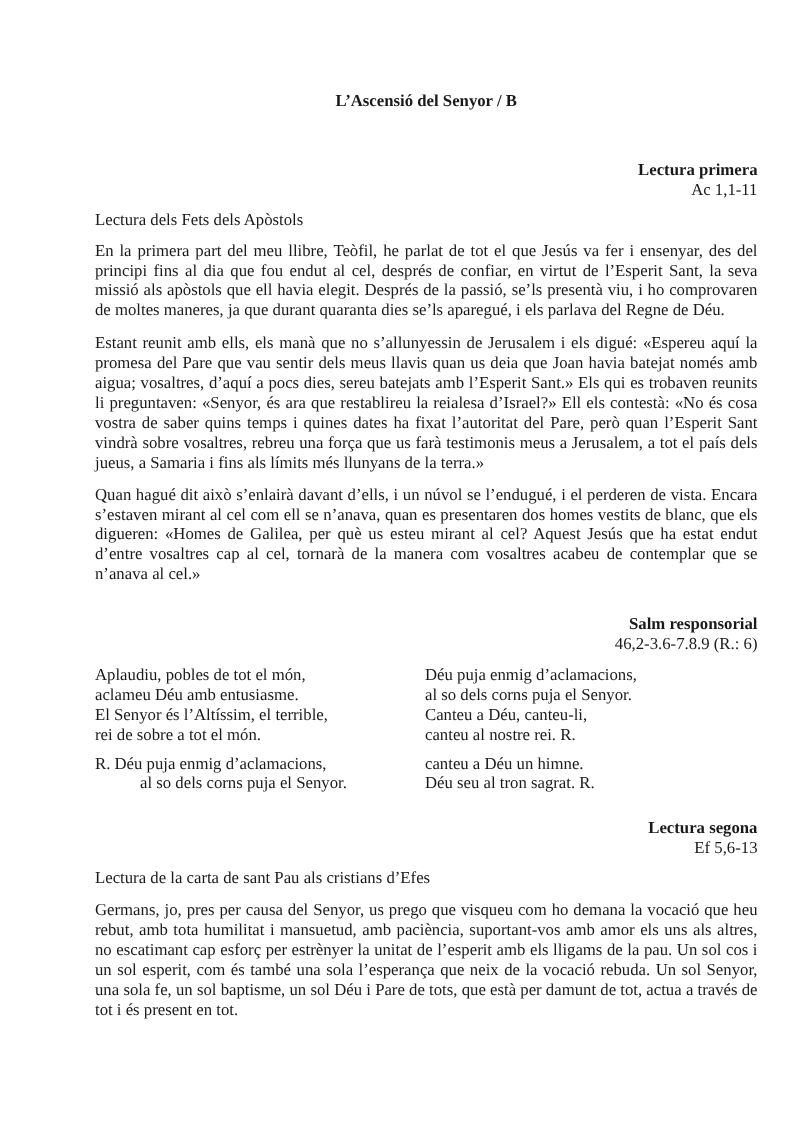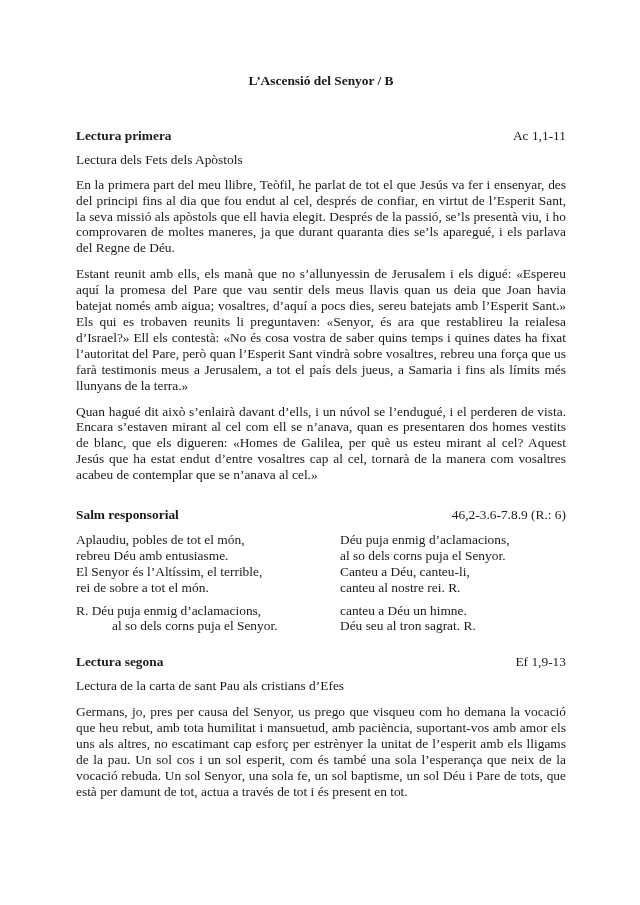--- a/index.html
+++ b/index.html
@@ -6,36 +6,37 @@
     margin: 0;
     padding: 0;
     background: #ffffff;
   }
   .page {
     position: relative;
     box-sizing: border-box;
     width: 640px;
     height: 905px;
     background: #ffffff;
-    padding: 73px 74px 0 76px;
+    padding: 73px 34px 0 76px;
     font-family: "Liberation Serif", "DejaVu Serif", serif;
     font-size: 13.4px;
     line-height: 15.9px;
     color: #1a1a1a;
     overflow: hidden;
   }
   .title {
     text-align: center;
     font-weight: bold;
     margin: 0 0 39px 0;
   }
   .heading-row {
     display: flex;
     justify-content: space-between;
     align-items: flex-end;
+    flex-direction: column;
   }
   .heading-bold { font-weight: bold; }
   .reference { font-weight: normal; }
   .source-line { margin-top: 8px; }
   .para {
     margin: 10px 0 0 0;
     text-align: justify;
   }
   .para.first { margin-top: 9px; }
   .psalm-heading-row { margin-top: 24px; }
@@ -73,21 +74,21 @@
 
   <div class="section">
     <div class="heading-row psalm-heading-row">
       <span class="heading-bold">Salm responsorial</span>
       <span class="reference">46,2-3.6-7.8.9 (R.: 6)</span>
     </div>
 
     <div class="psalm-row">
       <div class="psalm-col-left">
         <div class="psalm-line">Aplaudiu, pobles de tot el món,</div>
-        <div class="psalm-line">rebreu Déu amb entusiasme.</div>
+        <div class="psalm-line">aclameu Déu amb entusiasme.</div>
         <div class="psalm-line">El Senyor és l’Altíssim, el terrible,</div>
         <div class="psalm-line">rei de sobre a tot el món.</div>
       </div>
       <div class="psalm-col-right">
         <div class="psalm-line">Déu puja enmig d’aclamacions,</div>
         <div class="psalm-line">al so dels corns puja el Senyor.</div>
         <div class="psalm-line">Canteu a Déu, canteu-li,</div>
         <div class="psalm-line">canteu al nostre rei. R.</div>
       </div>
     </div>
@@ -100,19 +101,19 @@
       <div class="psalm-col-right">
         <div class="psalm-line">canteu a Déu un himne.</div>
         <div class="psalm-line">Déu seu al tron sagrat. R.</div>
       </div>
     </div>
   </div>
 
   <div class="section">
     <div class="heading-row second-heading-row">
       <span class="heading-bold">Lectura segona</span>
-      <span class="reference">Ef 1,9-13</span>
+      <span class="reference">Ef 5,6-13</span>
     </div>
     <div class="source-line">Lectura de la carta de sant Pau als cristians d’Efes</div>
     <p class="para">Germans, jo, pres per causa del Senyor, us prego que visqueu com ho demana la vocació que heu rebut, amb tota humilitat i mansuetud, amb paciència, suportant-vos amb amor els uns als altres, no escatimant cap esforç per estrènyer la unitat de l’esperit amb els lligams de la pau. Un sol cos i un sol esperit, com és també una sola l’esperança que neix de la vocació rebuda. Un sol Senyor, una sola fe, un sol baptisme, un sol Déu i Pare de tots, que està per damunt de tot, actua a través de tot i és present en tot.</p>
   </div>
 
 </div>
 
 </body></html>

